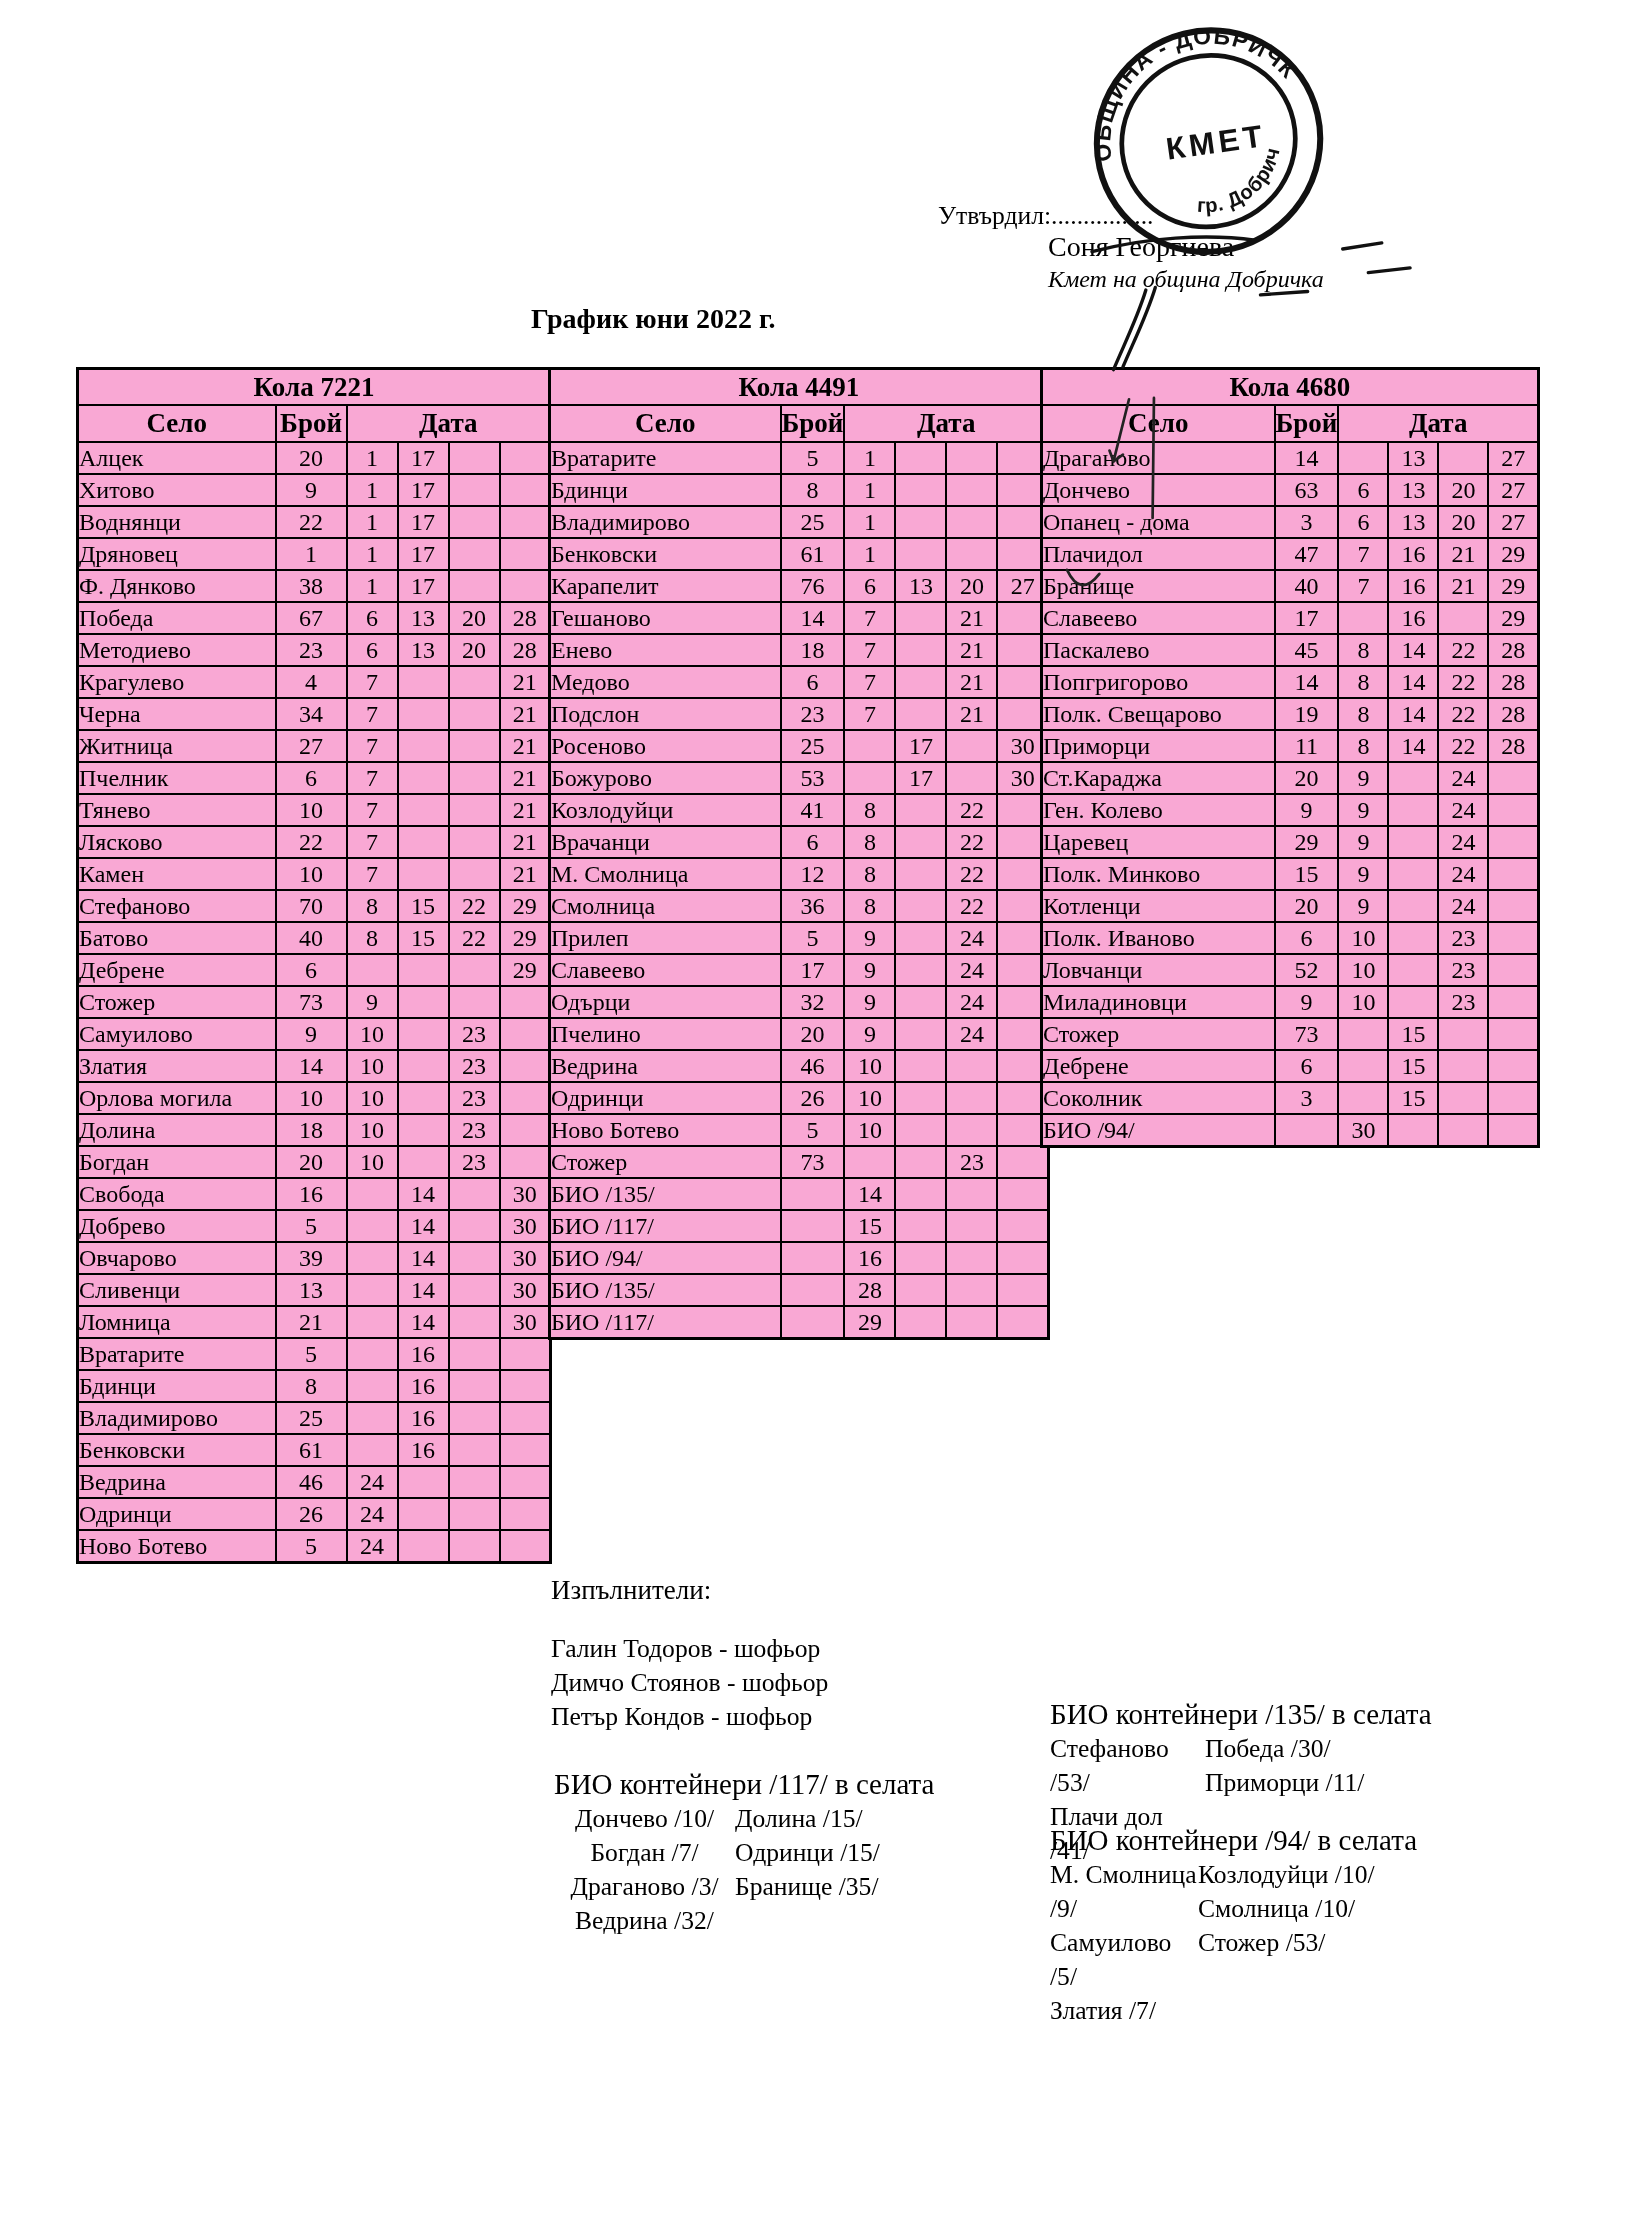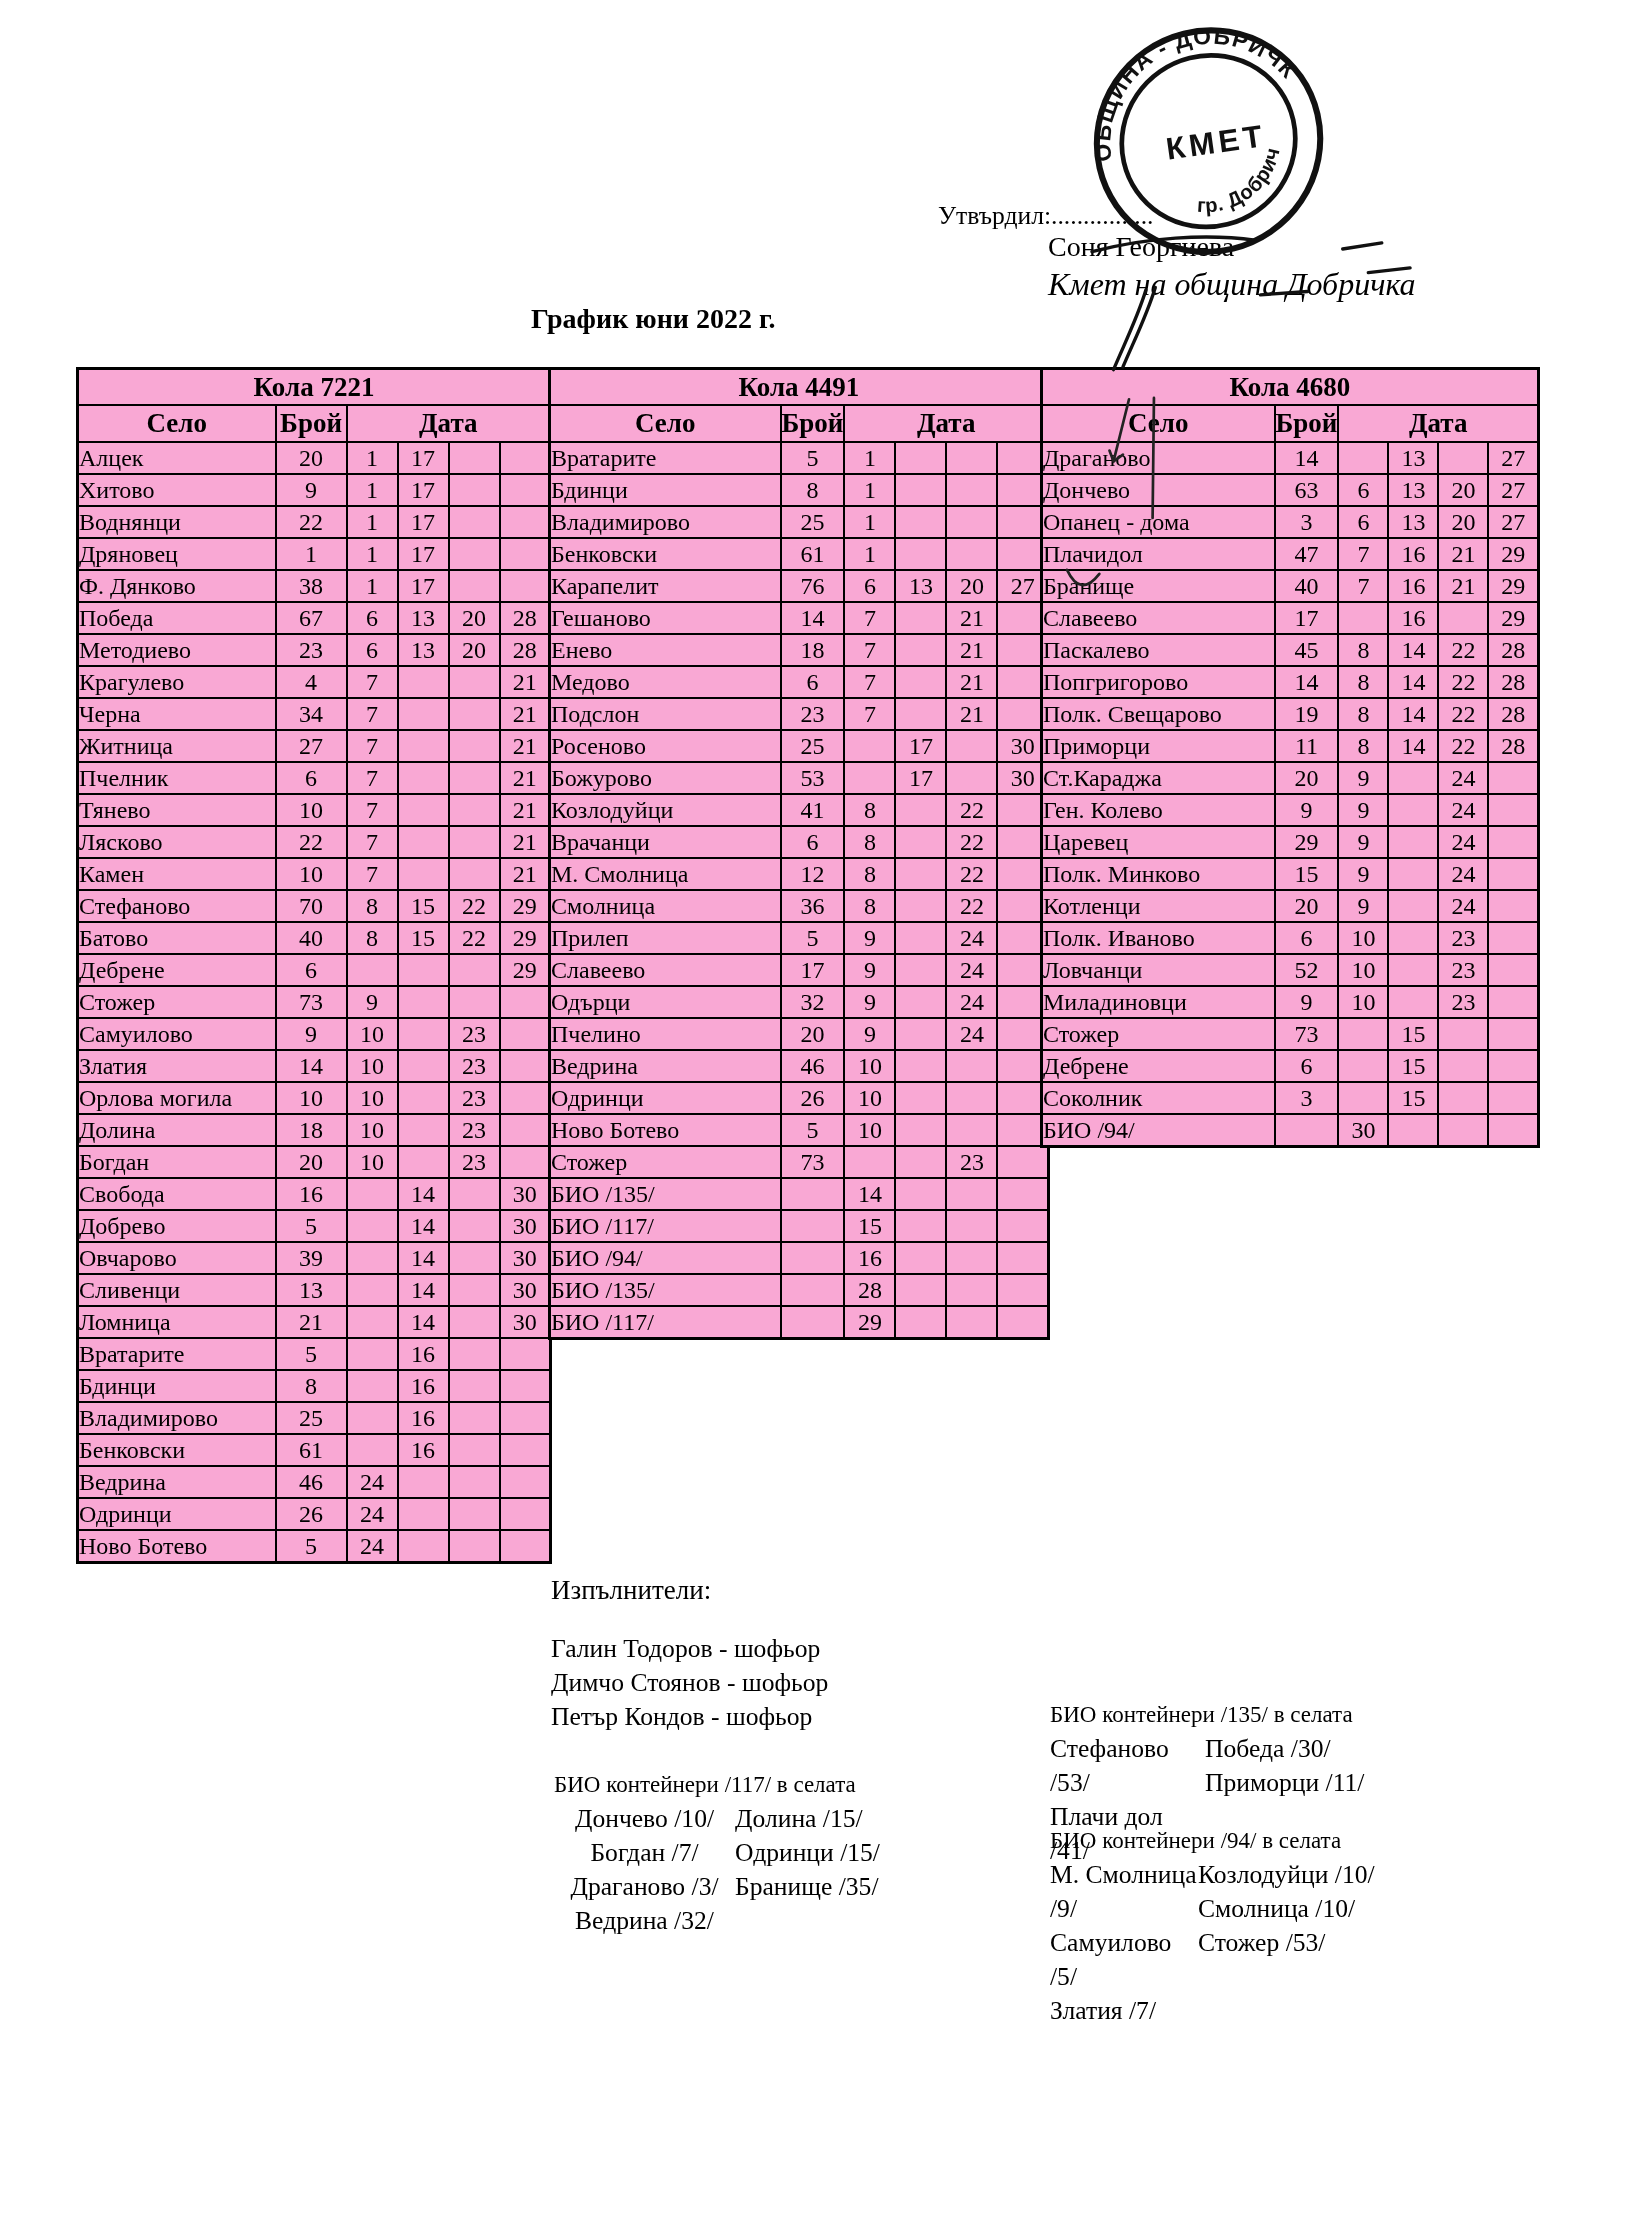--- a/index.html
+++ b/index.html
@@ -3,33 +3,33 @@
 <meta charset="utf-8">
 <style>
   html,body{margin:0;padding:0;background:#e8e8e8;}
   .page{position:relative;width:1646px;height:2239px;background:#ffffff;
         font-family:"Liberation Serif",serif;color:#000;overflow:hidden;}
   .abs{position:absolute;}
   .tline{position:absolute;white-space:nowrap;}
   .doc-title{font-size:28px;font-weight:bold;}
   .approve{font-size:25.6px;}
   .approve-name{font-size:28px;}
-  .approve-role{font-size:32px;font-style:italic;}
+  .approve-role{font-size:24px;font-style:italic;}
   table.sched{position:absolute;border-collapse:collapse;table-layout:fixed;
               border:3.4px solid #000;background:#f9a8d4;}
   table.sched th,table.sched td{border:2px solid #000;padding:0;overflow:hidden;
               white-space:nowrap;font-family:"Liberation Serif",serif;}
   tr.car-row th{height:34px;font-size:27px;font-weight:bold;text-align:center;}
   tr.head-row th{height:35px;font-size:27px;font-weight:bold;text-align:center;}
   table.sched td{height:30px;font-size:24px;}
   td.v{text-align:left;padding-left:6.7px;}
   td.n{text-align:center;}
   .exe-head{font-size:27px;}
   .exe-line{font-size:25.6px;line-height:34px;}
-  .bio-head{font-size:23px;line-height:35px;}
+  .bio-head{font-size:29px;line-height:35px;}
   .bio-item{font-size:25.6px;line-height:34px;}
   .bio-cols{display:flex;}
   svg text{font-family:"Liberation Sans",sans-serif;}
 </style>
 </head>
 <body>
 
 <div class="page">
 
   <div class="tline approve" style="left:938px;top:201px">Утвърдил:................</div>

